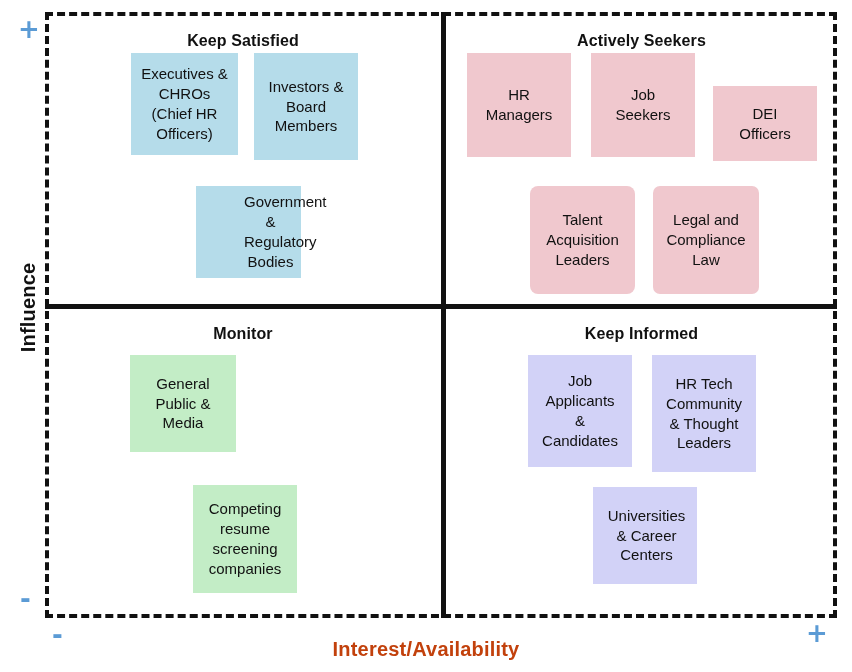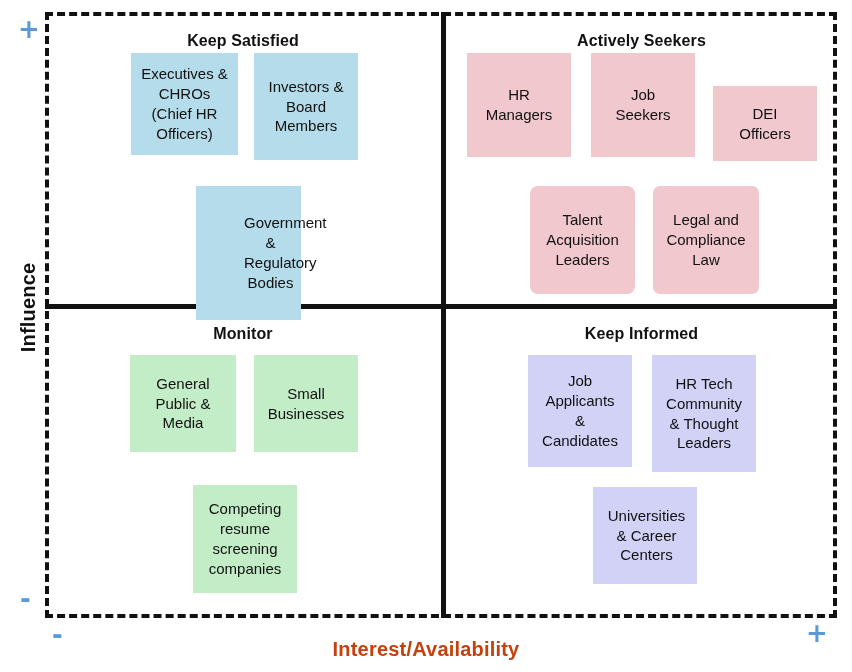--- a/index.html
+++ b/index.html
@@ -151,21 +151,21 @@
   <div class="quadrant-title qt-keep-informed">Keep Informed</div>
 
   <div class="stakeholder-card card-blue" style="left:131px; top:53px; width:107px; height:102px;">
       <span>Executives &amp;<br>CHROs<br>(Chief HR<br>Officers)</span>
     </div>
 
   <div class="stakeholder-card card-blue" style="left:254px; top:53px; width:104px; height:107px;">
       <span>Investors &amp;<br>Board<br>Members</span>
     </div>
 
-  <div class="stakeholder-card card-blue" style="left:196px; top:186px; width:105px; height:134px;padding-left:48px;">
+  <div class="stakeholder-card card-blue" style="left:196px; top:186px; width:105px; height:92px;padding-left:48px;">
       <span>Government<br>&amp;<br>Regulatory<br>Bodies</span>
     </div>
 
   <div class="stakeholder-card card-pink" style="left:467px; top:53px; width:104px; height:104px;">
       <span>HR<br>Managers</span>
     </div>
 
   <div class="stakeholder-card card-pink" style="left:591px; top:53px; width:104px; height:104px;">
       <span>Job<br>Seekers</span>
     </div>
@@ -179,23 +179,20 @@
     </div>
 
   <div class="stakeholder-card card-pink" style="left:653px; top:186px; width:106px; height:108px;border-radius:7px;">
       <span>Legal and<br>Compliance<br>Law</span>
     </div>
 
   <div class="stakeholder-card card-green" style="left:130px; top:355px; width:106px; height:97px;">
       <span>General<br>Public &amp;<br>Media</span>
     </div>
 
-  <div class="stakeholder-card card-green" style="left:254px; top:355px; width:104px; height:97px;">
-      <span>Small<br>Businesses</span>
-    </div>
 
   <div class="stakeholder-card card-green" style="left:193px; top:485px; width:104px; height:108px;">
       <span>Competing<br>resume<br>screening<br>companies</span>
     </div>
 
   <div class="stakeholder-card card-purple" style="left:528px; top:355px; width:104px; height:112px;">
       <span>Job<br>Applicants<br>&amp;<br>Candidates</span>
     </div>
 
   <div class="stakeholder-card card-purple" style="left:652px; top:355px; width:104px; height:117px;">

